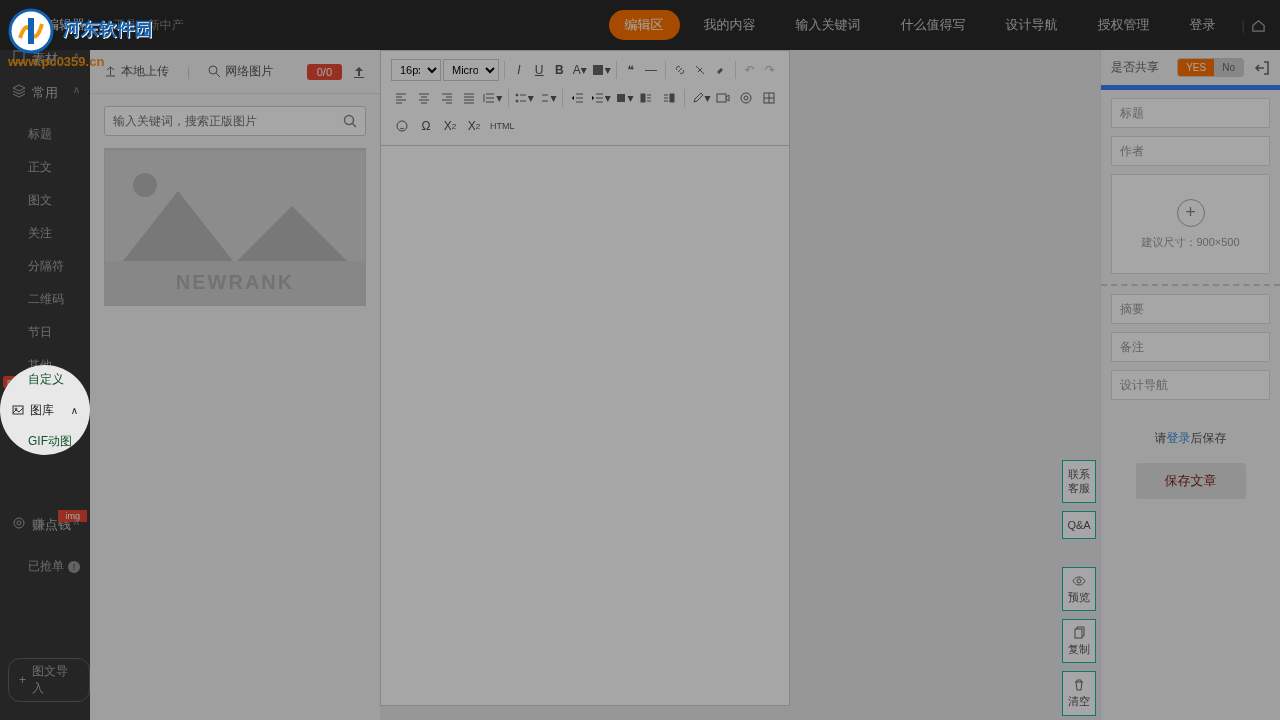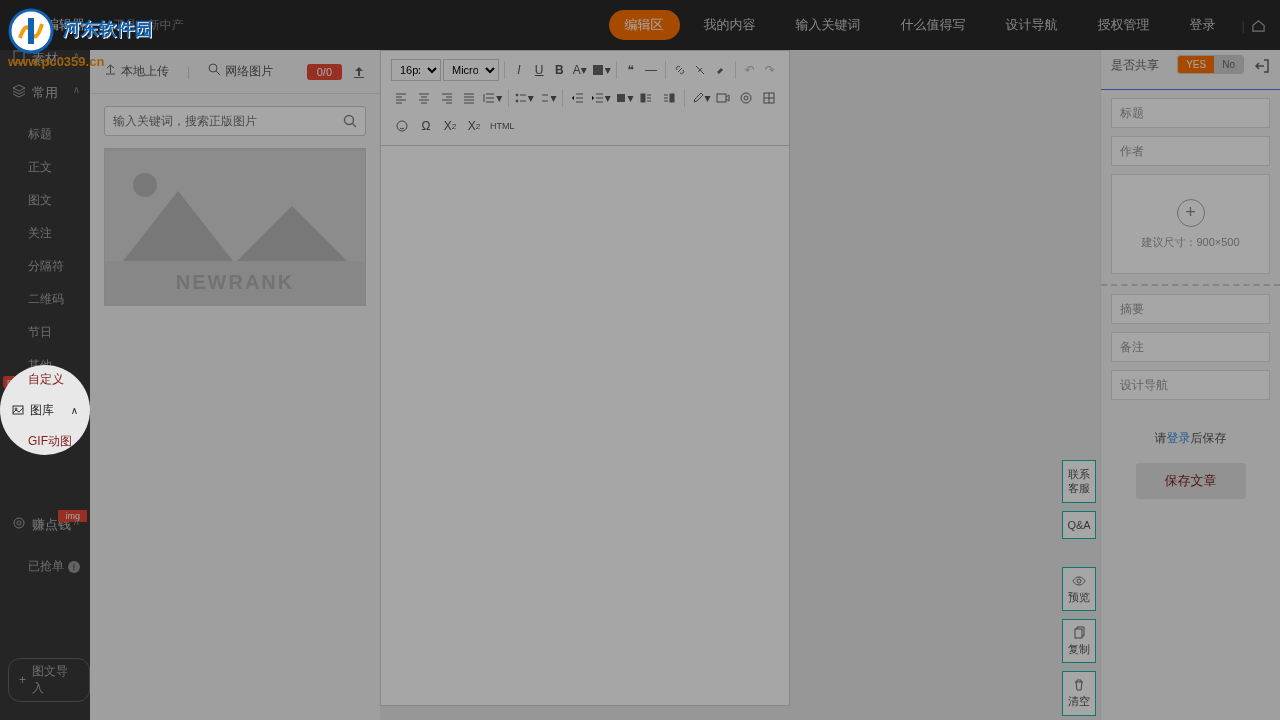--- a/index.html
+++ b/index.html
@@ -14,30 +14,30 @@
 .topbar .divider{color:#555;margin:0 6px}
 .topbar .home-icon{width:15px;height:15px;display:inline-block}
 .left-rail{position:absolute;left:0;top:50px;bottom:0;width:90px;background:#3a3a3a;color:#bbb;font-size:13px;z-index:2}
 .rail-section{display:flex;align-items:flex-start;height:34px;padding:0 12px;cursor:pointer;position:relative}
 .rail-section .chev{position:absolute;right:10px;font-size:10px;color:#888}
 .rail-section .ico{width:14px;height:14px;margin-right:6px;display:inline-block}
 .rail-item{padding:8px 0 8px 28px;cursor:pointer;color:#aaa;font-size:12px}
 .badge-new{position:absolute;left:3px;top:-6px;background:#e94b35;color:#fff;font-size:9px;padding:1px 4px;border-radius:2px}
 .badge-img{position:absolute;right:3px;top:-6px;background:#e94b35;color:#fff;font-size:9px;padding:1px 7px;border-radius:0}
 .rail-highlight{position:absolute;left:0;width:90px;height:90px;border-radius:50%;background:#e8e8e8;z-index:600;display:flex;flex-direction:column;justify-content:center;top:365px}
-.rail-highlight .h-item{padding:7px 0 7px 28px;font-size:12px;color:#7f1d1d;cursor:pointer}
+.rail-highlight .h-item{padding:7px 0 7px 28px;font-size:12px;color:#14532d;cursor:pointer}
 .rail-highlight .h-item.active{color:#222;font-weight:500;display:flex;align-items:center;padding-left:12px}
 .rail-highlight .h-item.active .chev{margin-left:auto;margin-right:12px;font-size:10px}
 .rail-highlight .h-item.active .ico{width:12px;height:12px;margin-right:6px}
 .import-btn{position:absolute;bottom:18px;left:8px;border:1px solid #666;border-radius:12px;padding:4px 10px;font-size:12px;color:#aaa;display:flex;align-items:center;cursor:pointer}
 .import-btn .plus{margin-right:6px}
 .info-dot{display:inline-block;width:12px;height:12px;background:#999;color:#3a3a3a;border-radius:50%;font-size:9px;text-align:center;line-height:12px;margin-left:4px}
 .asset-panel{position:absolute;left:90px;top:50px;bottom:0;width:290px;background:#f5f5f5;z-index:1}
 .asset-tabs{height:44px;display:flex;align-items:center;padding:0 14px;font-size:12px;color:#555;border-bottom:1px solid #e0e0e0}
-.asset-tabs .tab{display:flex;margin-right:18px;cursor:pointer}
+.asset-tabs .tab{display:flex;align-items:center;margin-right:18px;cursor:pointer}
 .asset-tabs .tab .ico{width:13px;height:13px;margin-right:4px}
 .asset-tabs .counter{background:#e94b35;color:#fff;padding:2px 10px;border-radius:3px;font-size:11px;margin-left:auto}
 .asset-tabs .upload-ico{width:14px;height:14px;margin-left:10px;cursor:pointer}
 .search-row{padding:12px 14px}
 .search-box{display:flex;align-items:center;border:1px solid #ccc;border-radius:3px;background:#fff;height:30px;padding:0 8px}
 .search-box input{flex:1;border:none;outline:none;font-size:12px;background:transparent}
 .search-box .s-ico{width:14px;height:14px}
 .thumb{margin:0 14px;border:1px solid #ccc;background:#d0d0d0;height:158px;display:flex;flex-direction:column;align-items:center;justify-content:center;position:relative}
 .thumb .img-ph{width:100%;height:110px;background:#d8d8d8;position:relative;overflow:hidden}
 .thumb .sun{position:absolute;left:28px;top:22px;width:24px;height:24px;background:#b8b8b8;border-radius:50%}
@@ -51,21 +51,21 @@
 .tb-sel.fs{width:50px}
 .tb-sel.ff{width:56px}
 .tb-btn{width:22px;height:22px;display:inline-flex;align-items:center;justify-content:center;color:#555;cursor:pointer;font-size:12px}
 .tb-btn svg{width:14px;height:14px}
 .tb-sep{width:1px;height:18px;background:#ddd;margin:0 3px}
 .canvas{background:#fff;border:1px solid #d0d0d0;border-top:none;width:410px;height:560px}
 .float-tools{position:absolute;right:184px;top:460px;z-index:3;display:flex;flex-direction:column;gap:8px}
 .ft-btn{width:34px;background:#fff;border:1px solid #14b8a6;padding:6px 2px;font-size:11px;color:#555;text-align:center;cursor:pointer;line-height:1.3}
 .ft-btn .ico{display:block;margin:0 auto 2px;width:14px;height:14px}
 .right-panel{position:absolute;right:0;top:50px;bottom:0;width:180px;background:#f5f5f5;z-index:1;font-size:12px;border-left:1px solid #e0e0e0}
-.share-row{height:40px;display:flex;align-items:flex-end;padding:15px 10px;border-bottom:1px solid #3b82f6}
+.share-row{height:40px;display:flex;align-items:center;padding:0 10px;border-bottom:5px solid #3b82f6}
 .share-row .lbl{color:#666;font-size:12px}
 .toggle{margin-left:auto;display:flex;border:1px solid #ccc;border-radius:3px;overflow:hidden;font-size:10px}
 .toggle span{padding:3px 8px;cursor:pointer}
 .toggle .yes{background:#ff7200;color:#fff}
 .toggle .no{background:#d0d0d0;color:#666}
 .exit-ico{margin-left:10px;width:16px;height:16px;cursor:pointer}
 .rp-input{margin:8px 10px;border:1px solid #ddd;background:#fff;height:30px;padding:0 8px;color:#999;font-size:12px;display:flex;align-items:center}
 .rp-label{padding:10px 12px;color:#555;font-size:12px}
 .cover-box{margin:0 10px 10px;border:1px solid #ddd;background:#fff;height:100px;display:flex;flex-direction:column;align-items:center;justify-content:center;color:#999;cursor:pointer}
 .cover-box .plus-circle{width:28px;height:28px;border:1px solid #aaa;border-radius:50%;display:flex;align-items:center;justify-content:center;font-size:18px;color:#888;margin-bottom:8px}

